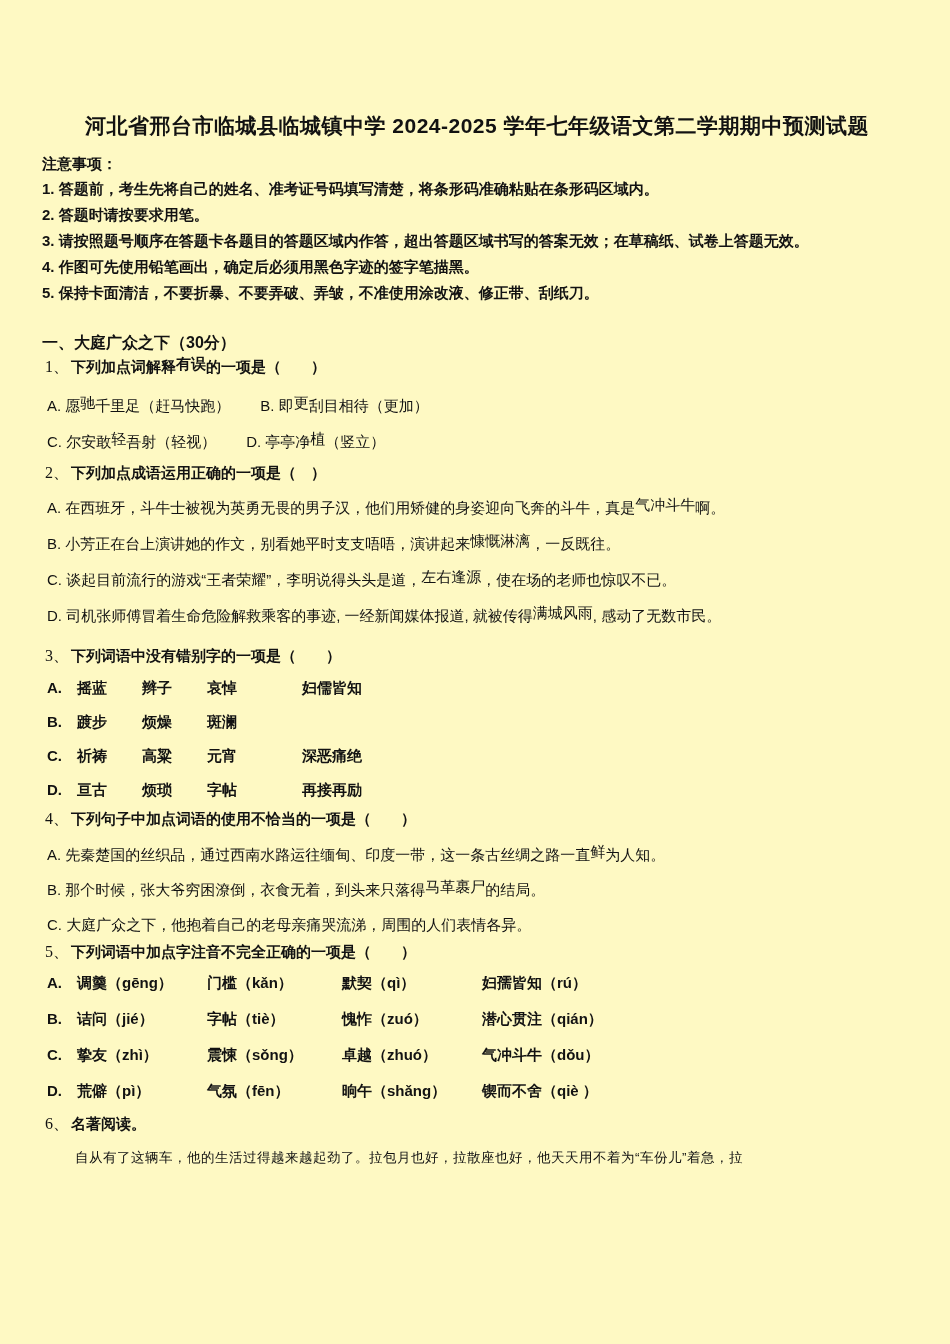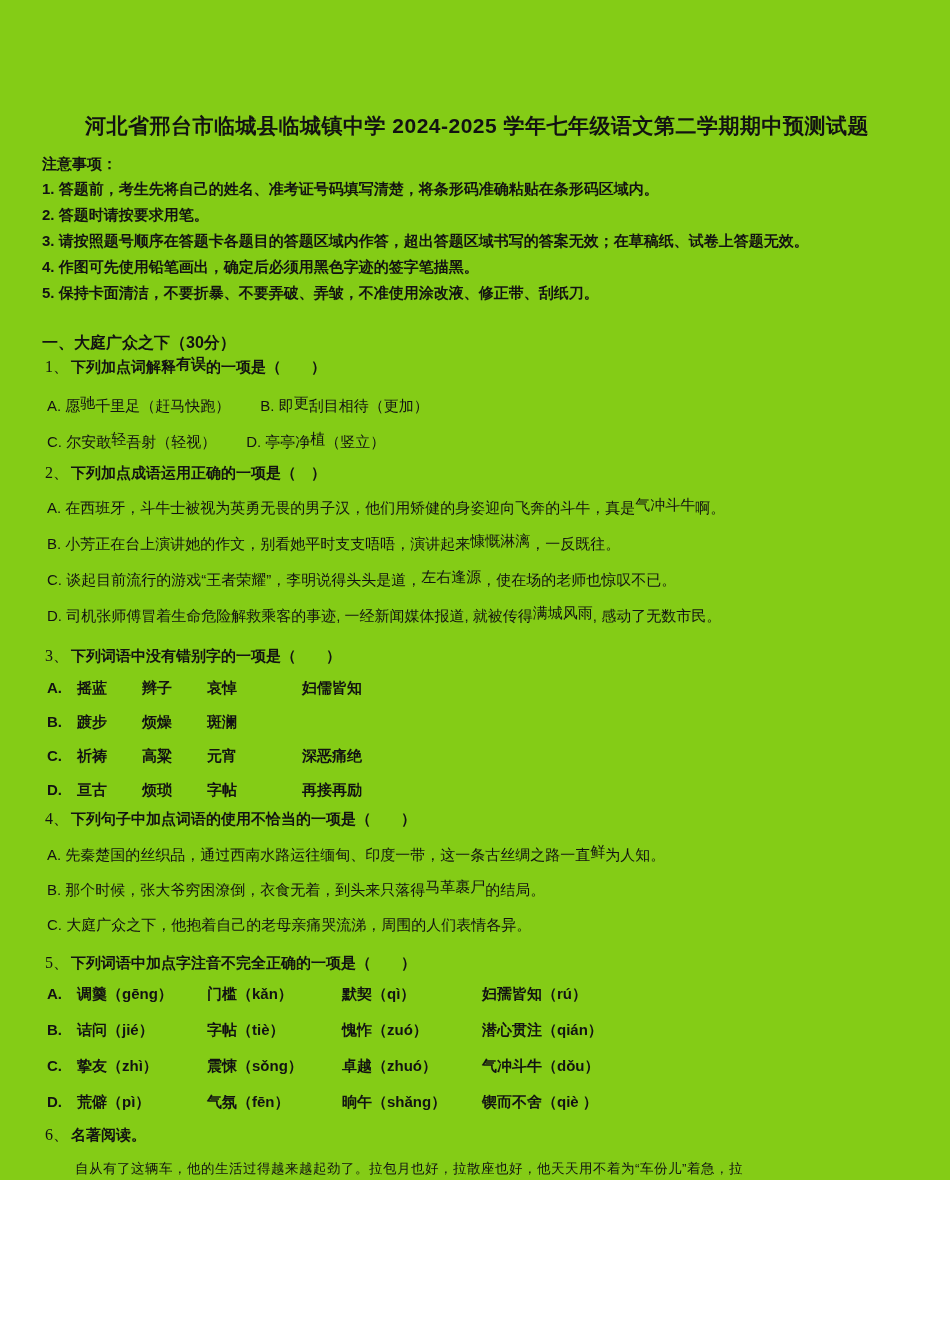--- a/index.html
+++ b/index.html
@@ -2,21 +2,21 @@
 <html><head>
 <meta charset="utf-8">
 <style>
   html, body { margin: 0; padding: 0; background: #ffffff; }
   body {
     width: 950px; height: 1344px; overflow: hidden;
     font-family: "Liberation Sans", "DejaVu Sans", sans-serif;
     color: #121212;
     -webkit-font-smoothing: antialiased;
   }
-  .page { box-sizing: border-box; width: 950px; height: 1180px; padding: 112px 38px 0 42px; background: #84cc16; }
+  .page { box-sizing: border-box; width: 950px; height: 1344px; padding: 112px 38px 0 42px; background: #fef9c3; }
   .title {
     margin: 0 0 12px 0;
     font-size: 21px; font-weight: 700; text-align: center;
     letter-spacing: 0.5px; line-height: 28px;
   }
   .notice-heading { font-size: 15px; font-weight: 700; line-height: 24px; }
   .notice-item { font-size: 15px; font-weight: 700; line-height: 26px; white-space: nowrap; }
   .section-heading { margin-top: 26px; font-size: 16px; font-weight: 700; line-height: 22px; }
   .stem { font-size: 15px; font-weight: 700; line-height: 21px; margin-left: 3px; white-space: nowrap; }
   .qnum { font-family: "Liberation Serif", "DejaVu Serif", serif; font-weight: 400; font-size: 16px; padding-right: 2px; }
@@ -99,21 +99,21 @@
   <div>
     <div class="stem" style="margin-top:8px">
       <span class="qnum">4、</span><span>下列句子中加点词语的使用不恰当的一项是（　　）</span>
     </div>
     <div class="opt-line" style="margin-top:15px"><span>A. 先秦楚国的丝织品，通过西南水路运往缅甸、印度一带，这一条古丝绸之路一直</span><span class="em">鲜</span><span>为人知。</span></div>
     <div class="opt-line" style="margin-top:14px"><span>B. 那个时候，张大爷穷困潦倒，衣食无着，到头来只落得</span><span class="em">马革裹尸</span><span>的结局。</span></div>
     <div class="opt-line" style="margin-top:14px"><span>C. 大庭广众之下，他抱着自己的老母亲痛哭流涕，周围的人们表情各异。</span></div>
   </div>
 
   <div>
-    <div class="stem" style="margin-top:17px">
+    <div class="stem" style="margin-top:6px">
       <span class="qnum">5、</span><span>下列词语中加点字注音不完全正确的一项是（　　）</span>
     </div>
     <div class="q5-row" style="margin-top:10px">
       <span class="cell">A.</span>
       <span class="cell">调羹（gēng）</span>
       <span class="cell">门槛（kǎn）</span>
       <span class="cell">默契（qì）</span>
       <span class="cell">妇孺皆知（rú）</span>
     </div>
     <div class="q5-row" style="margin-top:15px">

